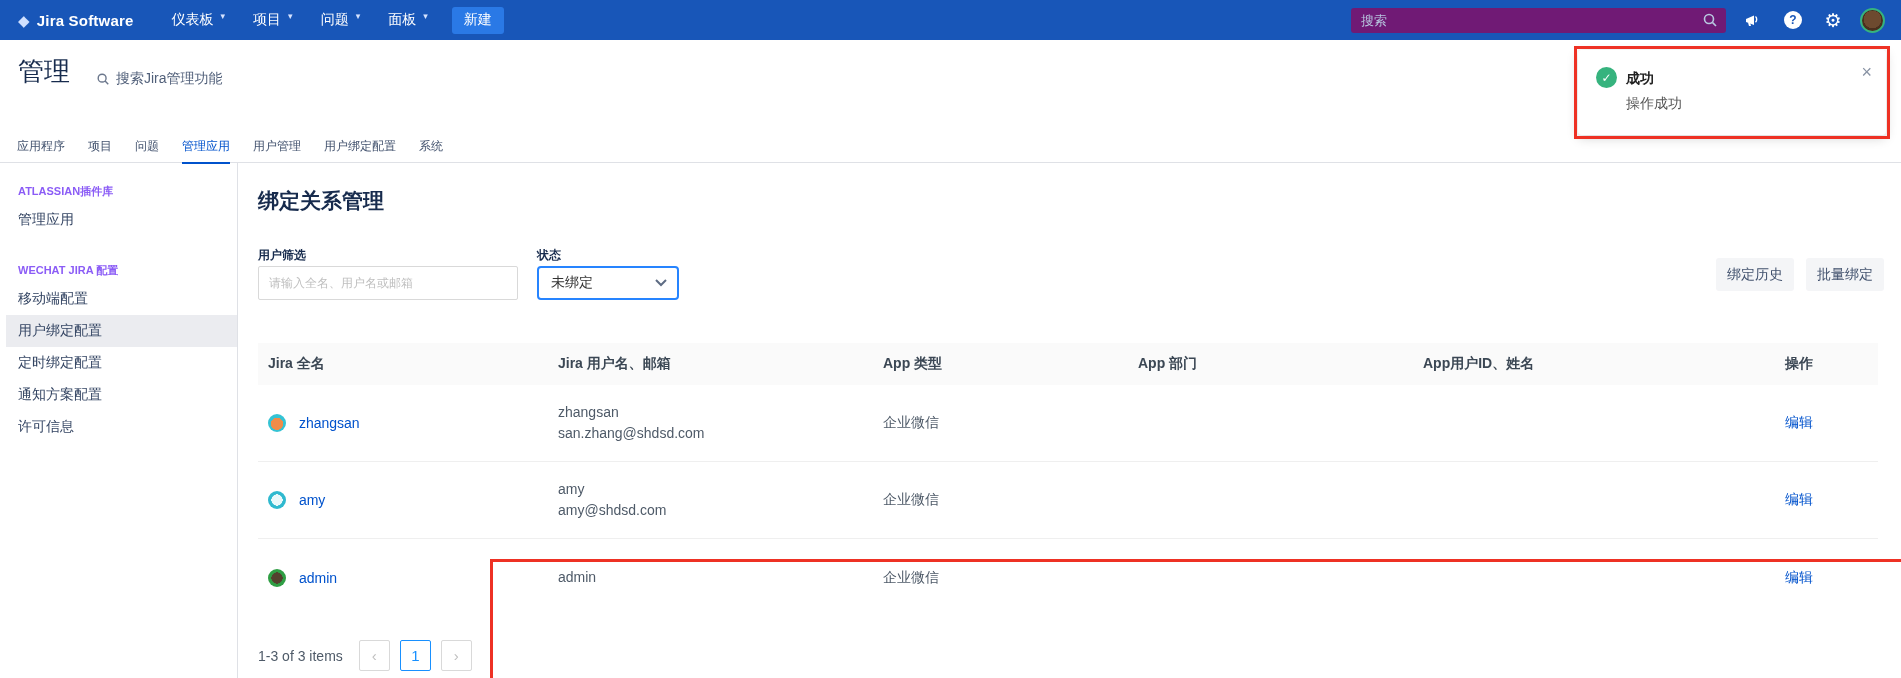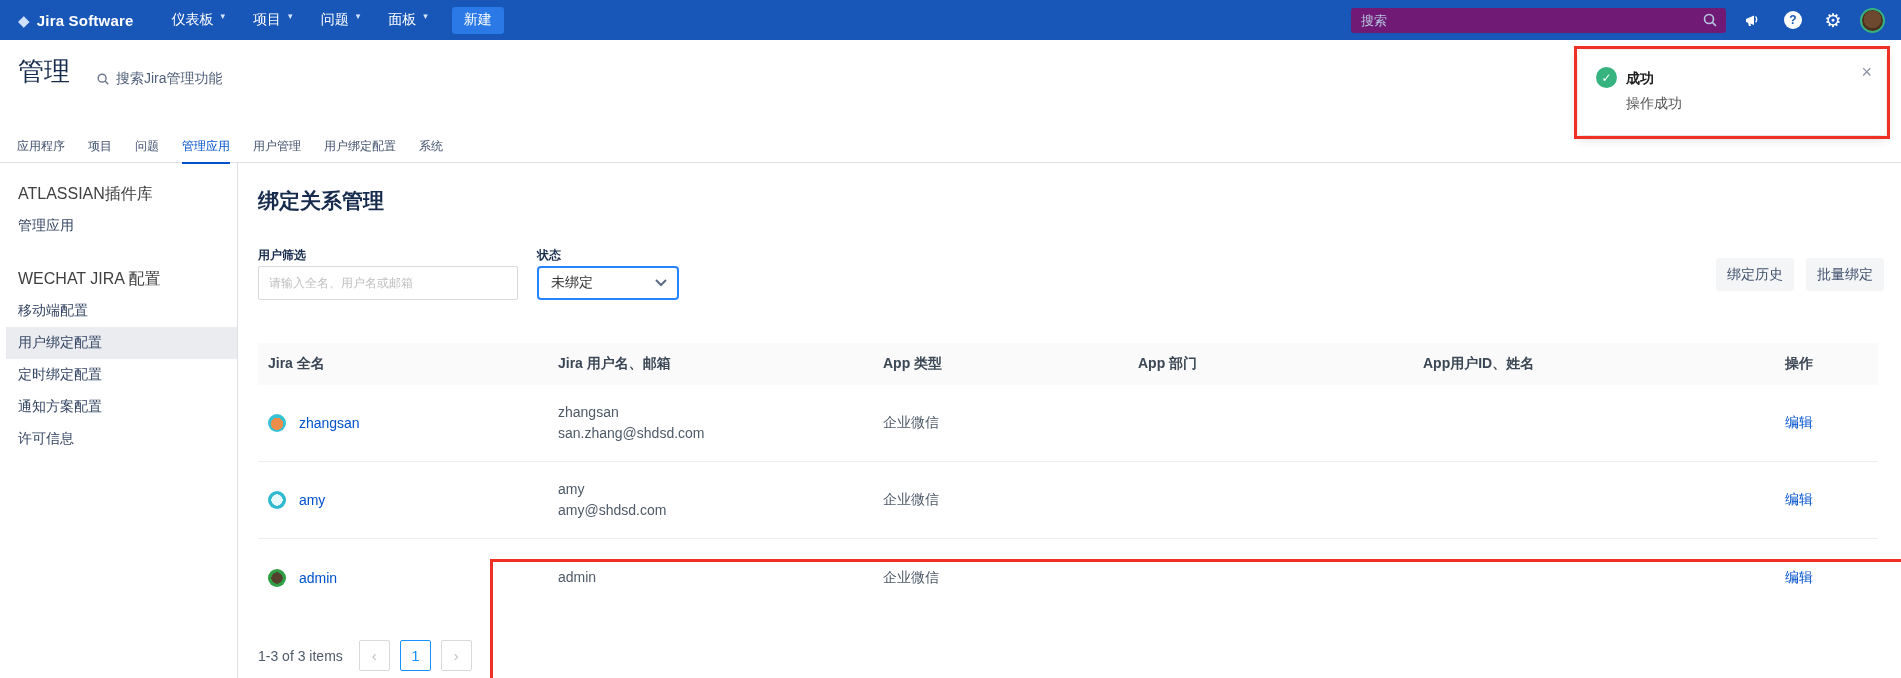--- a/index.html
+++ b/index.html
@@ -50,21 +50,21 @@
   
   .tabs { position:absolute; left:0; top:134px; width:1901px; height:29px;
     border-bottom:1px solid #DFE1E6; display:flex; gap:23px; padding-left:17px; }
   .tab { position:relative; height:29px; line-height:24px; font-size:12px; color:#42526E; cursor:pointer; }
   .tab.active { color:#0052CC; }
   .tab.active::after { content:""; position:absolute; left:0; right:0; bottom:-1px; height:2px; background:#0052CC; }
 
   
   .sidebar { position:absolute; left:0; top:163px; width:238px; bottom:0; border-right:1px solid #DFE1E6; padding-top:14px; }
   .sb-entry { margin-left:6px; padding:7px 12px; font-size:14px; color:#344563; cursor:pointer; }
-  .sb-entry.header { font-size:16px; font-weight:normal; color:#404040; cursor:default; padding-bottom:5px; }
+  .sb-entry.header { font-size:11px; font-weight:bold; color:#8b5cf6; cursor:default; padding-bottom:5px; }
   .sb-entry.header:not(:first-of-type) { margin-top:20px; }
   .sb-entry.selected { background:#EBECF0; }
 
   
   .main { position:absolute; left:238px; top:163px; right:0; bottom:0; }
   .main-title { position:absolute; left:20px; top:24px; font-size:21px; font-weight:bold; color:#172B4D; }
   .filter-label { position:absolute; font-size:12px; font-weight:bold; color:#172B4D; }
   .lbl-user { left:20px; top:84px; } .lbl-status { left:299px; top:84px; }
   .user-input { position:absolute; left:20px; top:103px; width:260px; height:34px; border:1px solid #D9D9D9;
     border-radius:2px; padding:0 10px; font-size:12px; font-family:inherit; color:#333; }

